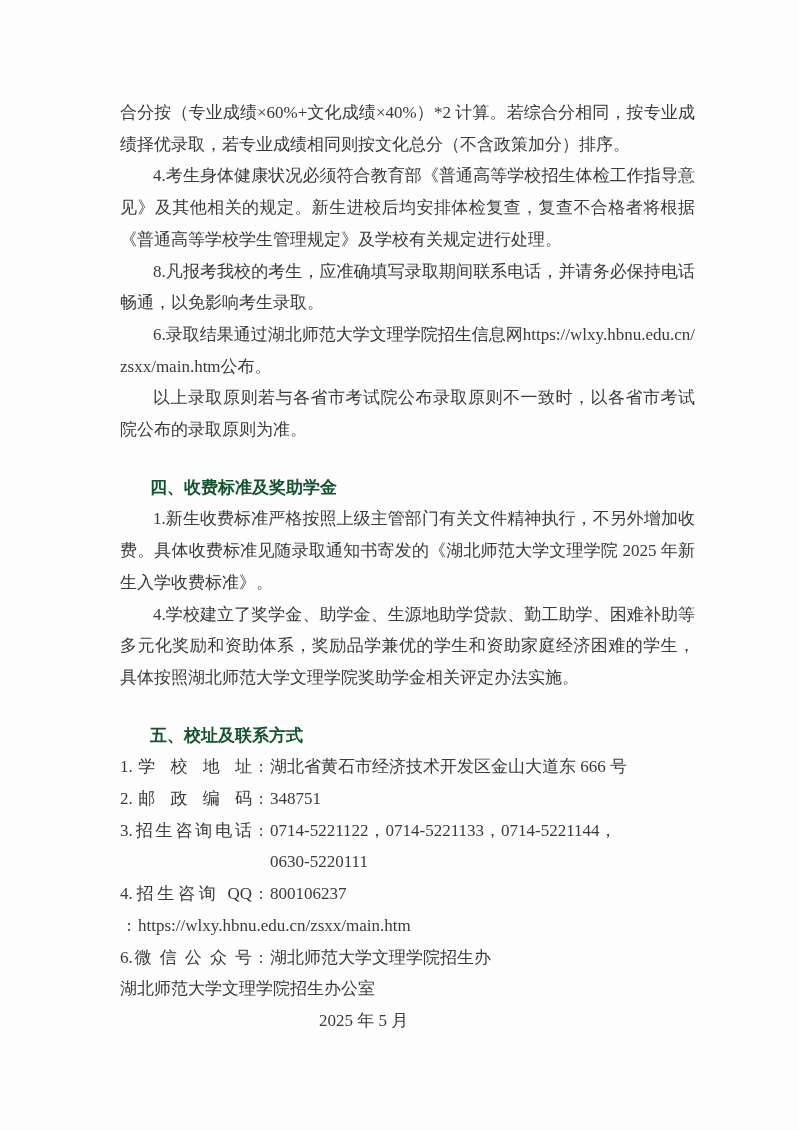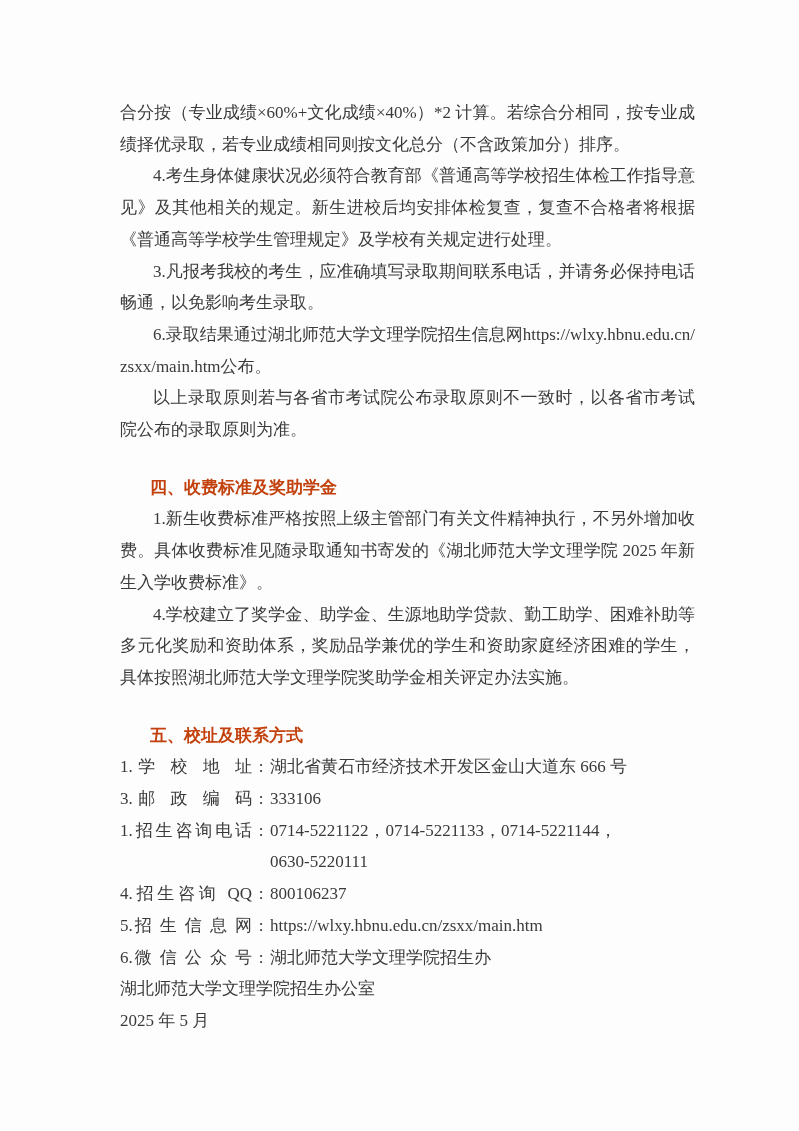--- a/index.html
+++ b/index.html
@@ -23,21 +23,21 @@
     margin: 0;
     line-height: 31.7px;
     text-align: justify;
     word-break: break-all;
   }
   p.indent { text-indent: 33px; }
   .sec-heading {
     margin: 26px 0 0 0;
     font-size: 17px;
     font-weight: bold;
-    color: #c2410c;
+    color: #14532d;
     line-height: 31.7px;
     text-indent: 30px;
   }
   .contact-list { margin: 0; }
   .contact-row {
     display: flex;
     line-height: 31.7px;
     align-items: flex-start;
   }
   .c-label {
@@ -54,71 +54,70 @@
   .c-value { flex: 1; word-break: break-all; }
   .c-value .v2 { display: block; }
   .signature-line {
     margin: 0;
     line-height: 31.7px;
     text-align: left;
   }
   .date-line {
     margin: 0 88px 0 0;
     line-height: 31.7px;
-    text-align: left;
+    text-align: center;
   }
 </style>
 </head>
 <body>
 
 <div class="page">
 
   <p class="body-p">合分按（专业成绩×60%+文化成绩×40%）*2 计算。若综合分相同，按专业成绩择优录取，若专业成绩相同则按文化总分（不含政策加分）排序。</p>
   <p class="body-p indent">4.考生身体健康状况必须符合教育部《普通高等学校招生体检工作指导意见》及其他相关的规定。新生进校后均安排体检复查，复查不合格者将根据《普通高等学校学生管理规定》及学校有关规定进行处理。</p>
-  <p class="body-p indent">3.凡报考我校的考生，应准确填写录取期间联系电话，并请务必保持电话畅通，以免影响考生录取。</p>
+  <p class="body-p indent">8.凡报考我校的考生，应准确填写录取期间联系电话，并请务必保持电话畅通，以免影响考生录取。</p>
   <p class="body-p indent">6.录取结果通过湖北师范大学文理学院招生信息网https://wlxy.hbnu.edu.cn/zsxx/main.htm公布。</p>
   <p class="body-p indent">以上录取原则若与各省市考试院公布录取原则不一致时，以各省市考试院公布的录取原则为准。</p>
 
   <p class="sec-heading">四、收费标准及奖助学金</p>
   <p class="body-p indent">1.新生收费标准严格按照上级主管部门有关文件精神执行，不另外增加收费。具体收费标准见随录取通知书寄发的《湖北师范大学文理学院 2025 年新生入学收费标准》。</p>
   <p class="body-p indent">4.学校建立了奖学金、助学金、生源地助学贷款、勤工助学、困难补助等多元化奖励和资助体系，奖励品学兼优的学生和资助家庭经济困难的学生，具体按照湖北师范大学文理学院奖助学金相关评定办法实施。</p>
 
   <p class="sec-heading">五、校址及联系方式</p>
 
   <div class="contact-list">
 
     <div class="contact-row">
       <span class="c-label">1.学 校 地 址</span>
       <span class="c-colon">:</span>
       <span class="c-value">湖北省黄石市经济技术开发区金山大道东 666 号</span>
     </div>
 
     <div class="contact-row">
-      <span class="c-label">3.邮 政 编 码</span>
+      <span class="c-label">2.邮 政 编 码</span>
       <span class="c-colon">:</span>
-      <span class="c-value">333106</span>
+      <span class="c-value">348751</span>
     </div>
 
     <div class="contact-row">
-      <span class="c-label">1.招生咨询电话</span>
+      <span class="c-label">3.招生咨询电话</span>
       <span class="c-colon">:</span>
       <span class="c-value">
         <span>0714-5221122，0714-5221133，0714-5221144，</span>
         <span class="v2">0630-5220111</span>
       </span>
     </div>
 
     <div class="contact-row">
       <span class="c-label">4.招生咨询 QQ</span>
       <span class="c-colon">:</span>
       <span class="c-value">800106237</span>
     </div>
 
     <div class="contact-row">
-      <span class="c-label">5.招 生 信 息 网</span>
       <span class="c-colon">:</span>
       <span class="c-value">https://wlxy.hbnu.edu.cn/zsxx/main.htm</span>
     </div>
 
     <div class="contact-row">
       <span class="c-label">6.微 信 公 众 号</span>
       <span class="c-colon">:</span>
       <span class="c-value">湖北师范大学文理学院招生办</span>
     </div>
 

